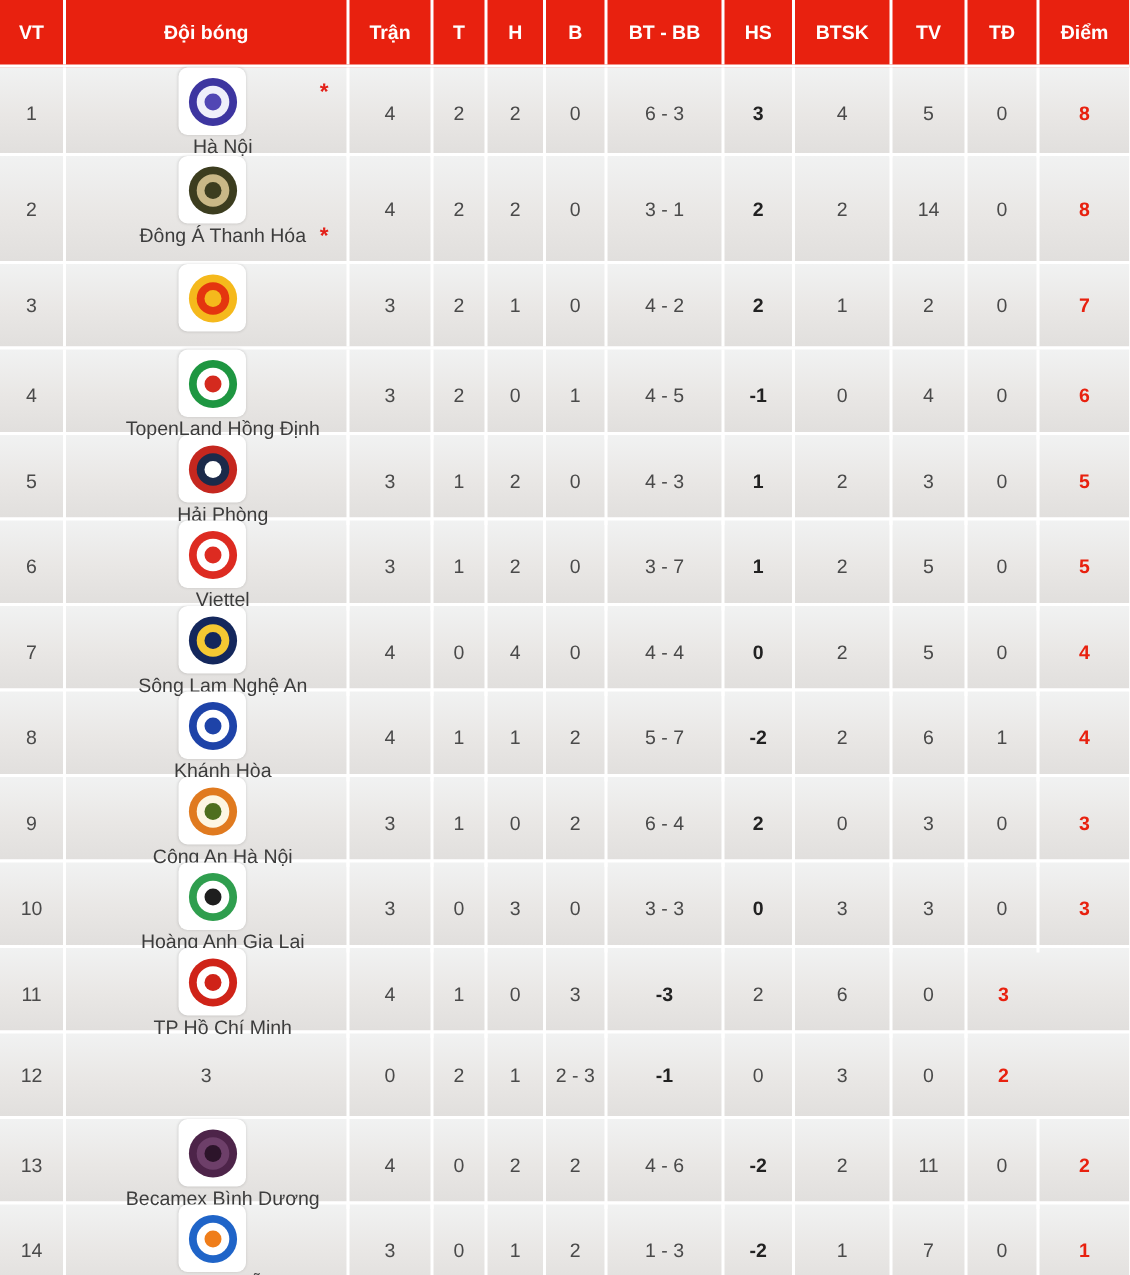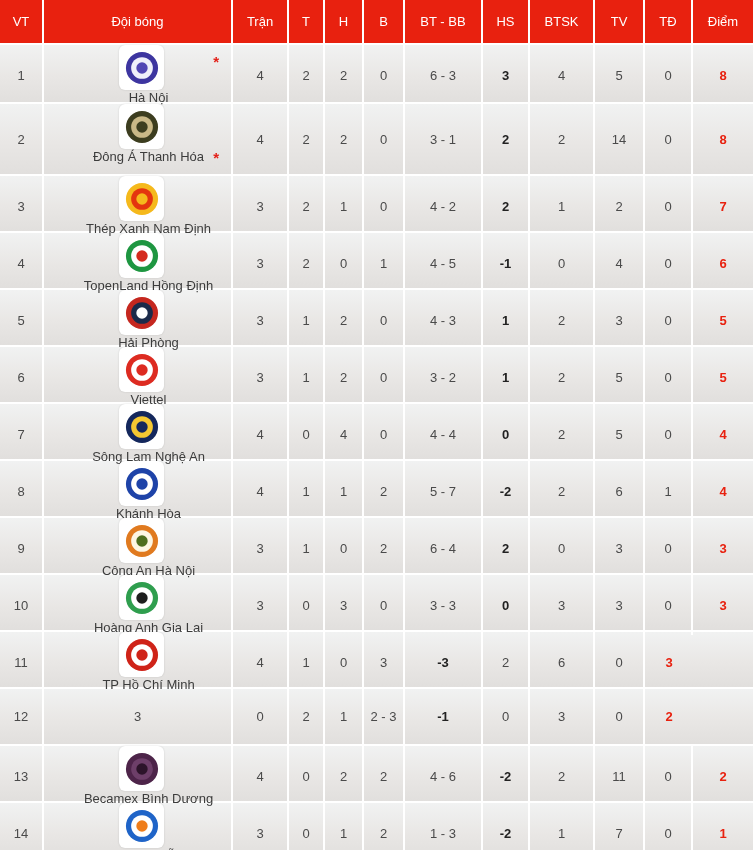--- a/index.html
+++ b/index.html
@@ -15,21 +15,21 @@
     display:grid;
     grid-template-columns:44px 189px 56px 36px 39px 41px 78px 47px 65px 50px 48px 1fr;
   }
 
   
   .thead{
     height:45px; background:#e8210f; border-bottom:2px solid #fff;
   }
   .hcell{
     display:flex; align-items:center; justify-content:center;
-    color:#fff; font-size:13px; font-weight:normal;
+    color:#fff; font-size:13px; font-weight:bold;
     border-right:2px solid #fff;
   }
   .hcell:last-child{ border-right:none; }
 
   
   .row{
     height:57px; border-bottom:2px solid #fff;
     background:linear-gradient(180deg,#f1f2f2 0%, #e9e7e5 55%, #e1dfdd 100%);
   }
   .rows .row:nth-child(1){ height:59px; }
@@ -185,21 +185,20 @@
           <span>3</span>
         </div>
       <div class="cell team">
         <span class="tile">
           <svg viewBox="0 0 36 36" width="34" height="34" aria-hidden="true">
             <circle cx="18" cy="18" r="17" fill="#f5b91c"></circle>
             <circle cx="18" cy="18" r="11.5" fill="#e4350f"></circle>
             <circle cx="18" cy="18" r="6" fill="#f5b91c"></circle>
           </svg>
         </span>
-        <span class="tname">Thép Xanh Nam Định</span>
 
       </div>
       <div class="cell">
           <span>3</span>
         </div>
       <div class="cell">
           <span>2</span>
         </div>
       <div class="cell">
           <span>1</span>
@@ -342,21 +341,21 @@
       <div class="cell">
           <span>1</span>
         </div>
       <div class="cell">
           <span>2</span>
         </div>
       <div class="cell">
           <span>0</span>
         </div>
       <div class="cell">
-          <span>3 - 2</span>
+          <span>3 - 7</span>
         </div>
       <div class="cell hs">
           <span>1</span>
         </div>
       <div class="cell">
           <span>2</span>
         </div>
       <div class="cell">
           <span>5</span>
         </div>

